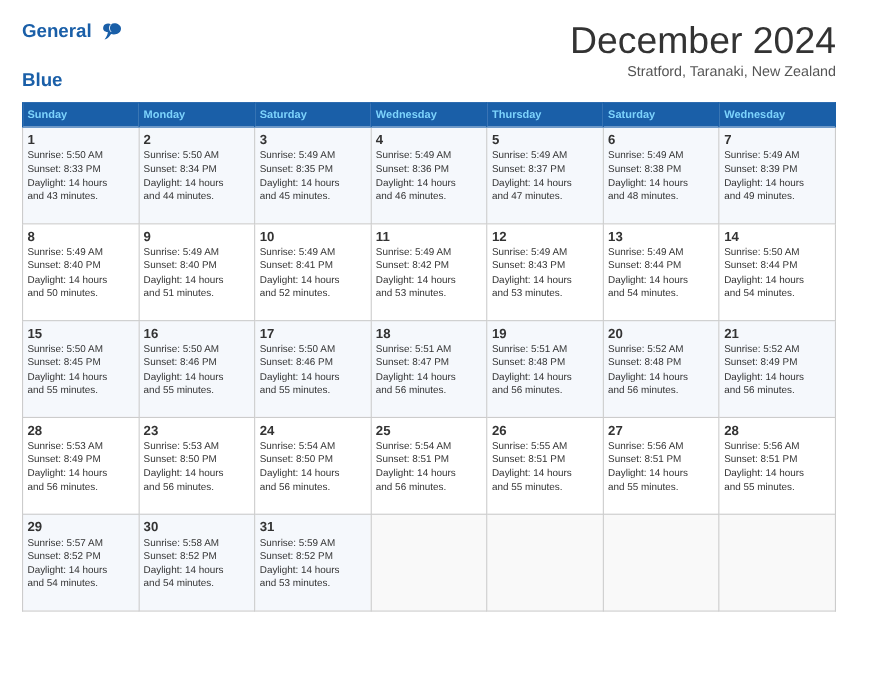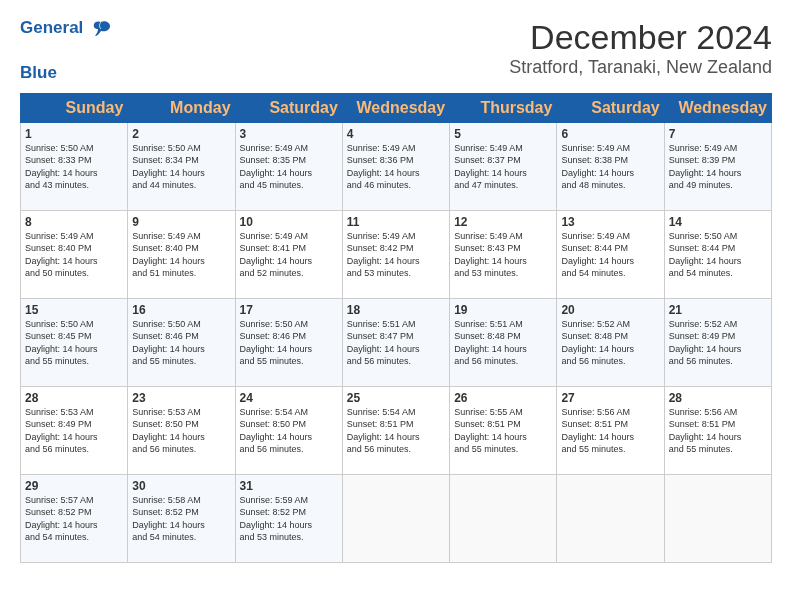--- a/index.html
+++ b/index.html
@@ -6,21 +6,21 @@
     body {
       font-family: Arial, sans-serif;
       background: #fff;
       width: 792px;
       height: 612px;
       overflow: hidden;
     }
     .page {
       width: 792px;
       height: 548px;
-      padding: 18px 20px 14px 20px;
+      padding: 18px 32px 14px 20px;
       background: #fff;
     }
     .header {
       display: flex;
       justify-content: space-between;
       align-items: flex-start;
       margin-bottom: 10px;
     }
     .logo {
       display: flex;
@@ -28,35 +28,35 @@
     }
     .title-block {
       text-align: right;
     }
     .month-title {
       font-size: 34px;
       color: #333;
       font-weight: normal;
     }
     .subtitle {
-      font-size: 18px;
+      font-size: 13px;
       color: #555;
     }
     table {
       width: 100%;
       border-collapse: collapse;
       table-layout: fixed;
     }
     thead tr th {
       background-color: #1a5fa8;
-      color: #fdba74;
-      font-size: 16px;
+      color: #7dd3fc;
+      font-size: 10px;
       font-weight: bold;
       padding: 5px 4px;
-      text-align: right;
+      text-align: left;
       border: 1px solid #1a5fa8;
     }
     tbody tr td {
       vertical-align: top;
       font-size: 9.5px;
       color: #333;
       padding: 4px 4px;
       border: 1px solid #ccc;
       height: 88px;
       background: #fff;

